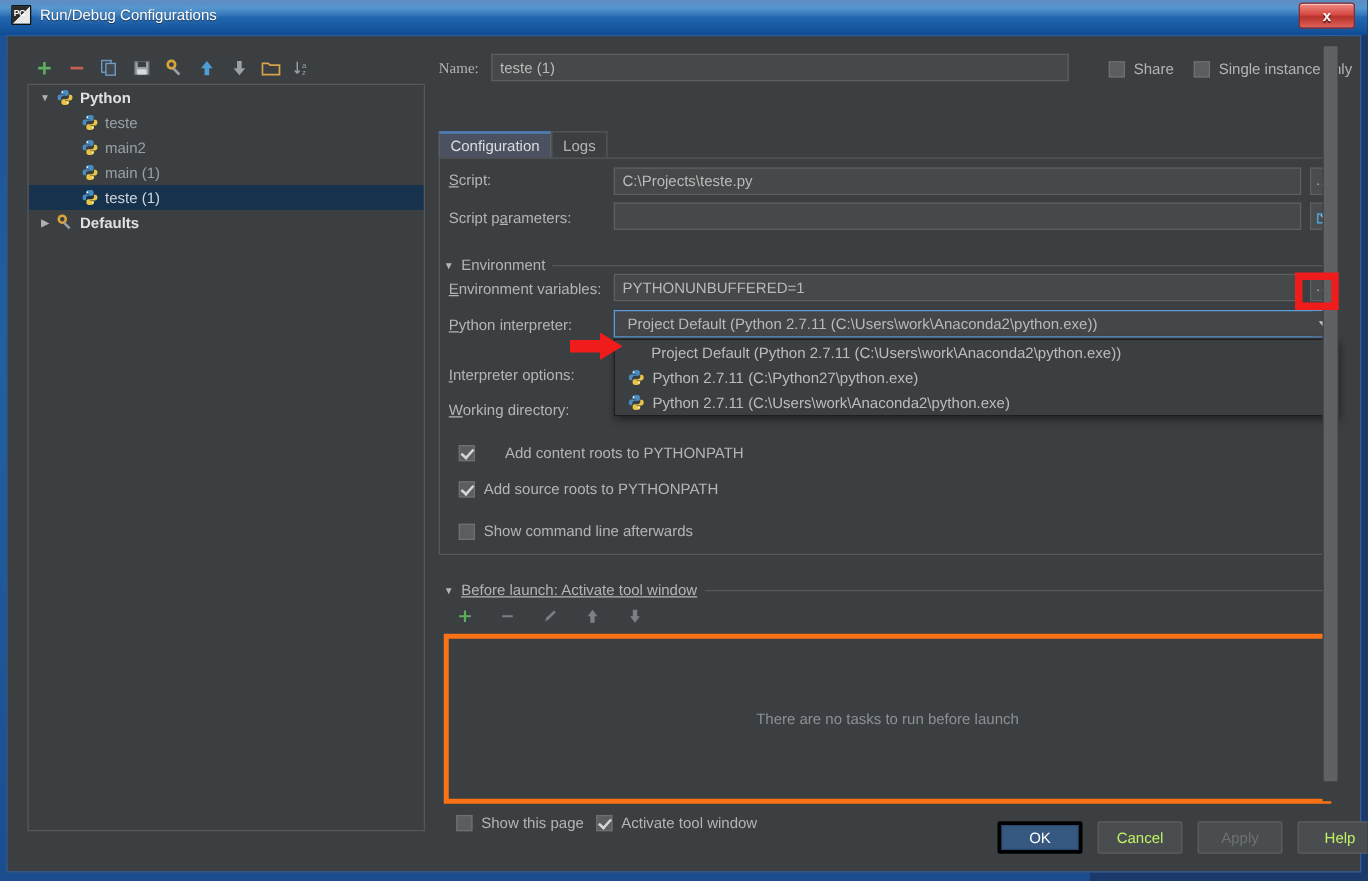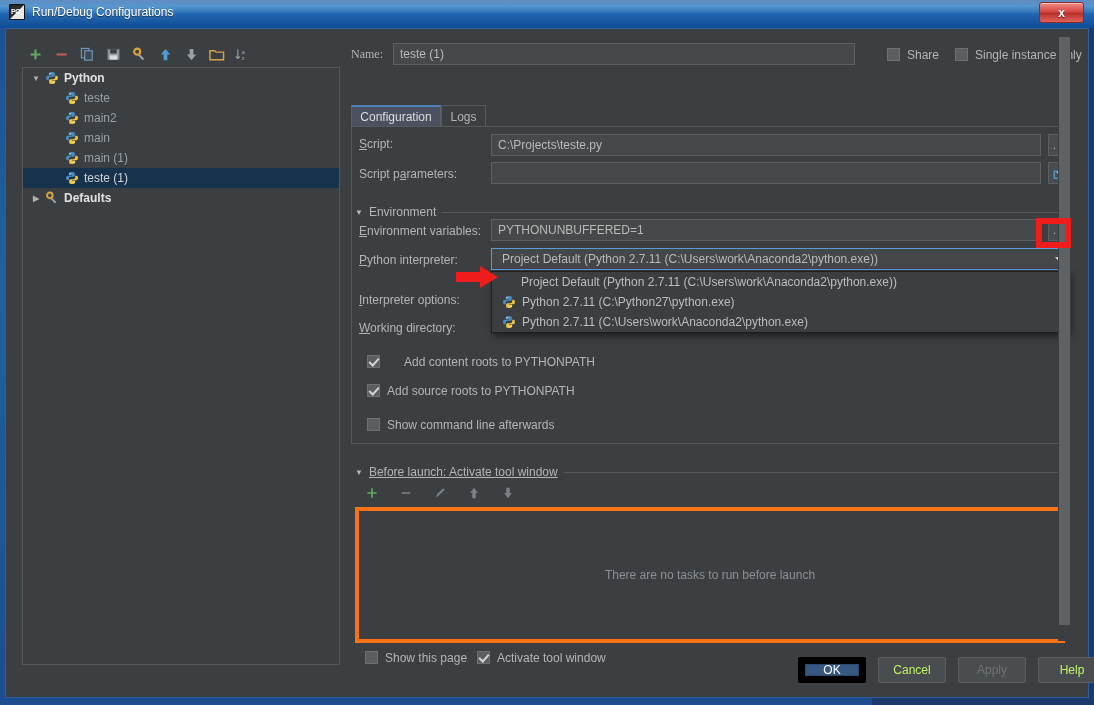--- a/index.html
+++ b/index.html
@@ -137,21 +137,21 @@
     width: 13px; height: 13px; box-sizing: border-box;
     background: #5b5e60; border: 1px solid #6e7173;
     position: relative; flex: 0 0 auto; cursor: pointer;
   }
   .cb.checked::after {
     content: ""; position: absolute;
     left: 3px; top: 0px; width: 4px; height: 8px;
     border: solid #d6d6d6; border-width: 0 2px 2px 0;
     transform: rotate(42deg);
   }
-  .cbrow { display: flex; align-items: flex-start; gap: 7px; cursor: pointer; }
+  .cbrow { display: flex; align-items: center; gap: 7px; cursor: pointer; }
   .cbrow span { font-size: 12px; color: #b4b4b4; white-space: nowrap; }
 
   
   .tabs { position: absolute; left: 0px; top: 68px; width: 714px; height: 22px; }
   .tab {
     position: absolute; top: 0; height: 22px;
     display: flex; align-items: center; justify-content: center;
     font-size: 12px; padding: 0 10px; box-sizing: border-box;
     cursor: pointer;
   }
@@ -202,21 +202,21 @@
 
   
   .btn {
     height: 26px; min-width: 68px;
     background: #4a4d4f; border: 1px solid #5c6063;
     box-sizing: border-box; border-radius: 2px;
     display: flex; align-items: center; justify-content: center;
     font-size: 12px; color: #bef264; cursor: pointer;
   }
   .btn.primary {
-    background: #365880; border: 7px solid #000000; color: #ffffff;
+    background: #365880; border: 3px solid #000000; color: #ffffff;
     box-shadow: 0 0 0 1px #2b4a6e inset;
   }
   .btn.disabled { color: #6d7174; cursor: default; }
 
   
   .vscroll {
     position: absolute; background: #3c3f41;
   }
   .vthumb {
     position: absolute; background: #5f6264; border-radius: 0px;
@@ -326,31 +326,20 @@
         <div class="tree-row child">
           <span style="display: inline-flex;">
             <svg class="py-ico" viewBox="0 0 16 16">
               <path d="M7.8 1.2c-2 0-3.4.6-3.4 2v1.6h3.5v.5H3.3c-1.3 0-2.1 1-2.1 2.6 0 1.6.6 2.6 1.9 2.6h1.2V8.8c0-1.3 1.1-2.3 2.4-2.3h2.8c1 0 1.8-.8 1.8-1.8V3.2c0-1.2-1-2-2.2-2H7.8z" fill="#4b8bbe"></path>
               <circle cx="5.6" cy="3.1" r=".75" fill="#ffffff"></circle>
               <path d="M8.2 14.8c2 0 3.4-.6 3.4-2v-1.6H8.1v-.5h4.6c1.3 0 2.1-1 2.1-2.6 0-1.6-.6-2.6-1.9-2.6h-1.2v1.7c0 1.3-1.1 2.3-2.4 2.3H6.5c-1 0-1.8.8-1.8 1.8v1.5c0 1.2 1 2 2.2 2h1.3z" fill="#e8c547"></path>
               <circle cx="10.4" cy="12.9" r=".75" fill="#ffffff"></circle>
             </svg>
           </span>
           <span>main2</span>
-        </div>
-        <div class="tree-row child">
-          <span style="display: inline-flex;">
-            <svg class="py-ico" viewBox="0 0 16 16">
-              <path d="M7.8 1.2c-2 0-3.4.6-3.4 2v1.6h3.5v.5H3.3c-1.3 0-2.1 1-2.1 2.6 0 1.6.6 2.6 1.9 2.6h1.2V8.8c0-1.3 1.1-2.3 2.4-2.3h2.8c1 0 1.8-.8 1.8-1.8V3.2c0-1.2-1-2-2.2-2H7.8z" fill="#4b8bbe"></path>
-              <circle cx="5.6" cy="3.1" r=".75" fill="#ffffff"></circle>
-              <path d="M8.2 14.8c2 0 3.4-.6 3.4-2v-1.6H8.1v-.5h4.6c1.3 0 2.1-1 2.1-2.6 0-1.6-.6-2.6-1.9-2.6h-1.2v1.7c0 1.3-1.1 2.3-2.4 2.3H6.5c-1 0-1.8.8-1.8 1.8v1.5c0 1.2 1 2 2.2 2h1.3z" fill="#e8c547"></path>
-              <circle cx="10.4" cy="12.9" r=".75" fill="#ffffff"></circle>
-            </svg>
-          </span>
-          <span>main</span>
         </div>
         <div class="tree-row child">
           <span style="display: inline-flex;">
             <svg class="py-ico" viewBox="0 0 16 16">
               <path d="M7.8 1.2c-2 0-3.4.6-3.4 2v1.6h3.5v.5H3.3c-1.3 0-2.1 1-2.1 2.6 0 1.6.6 2.6 1.9 2.6h1.2V8.8c0-1.3 1.1-2.3 2.4-2.3h2.8c1 0 1.8-.8 1.8-1.8V3.2c0-1.2-1-2-2.2-2H7.8z" fill="#4b8bbe"></path>
               <circle cx="5.6" cy="3.1" r=".75" fill="#ffffff"></circle>
               <path d="M8.2 14.8c2 0 3.4-.6 3.4-2v-1.6H8.1v-.5h4.6c1.3 0 2.1-1 2.1-2.6 0-1.6-.6-2.6-1.9-2.6h-1.2v1.7c0 1.3-1.1 2.3-2.4 2.3H6.5c-1 0-1.8.8-1.8 1.8v1.5c0 1.2 1 2 2.2 2h1.3z" fill="#e8c547"></path>
               <circle cx="10.4" cy="12.9" r=".75" fill="#ffffff"></circle>
             </svg>
           </span>

